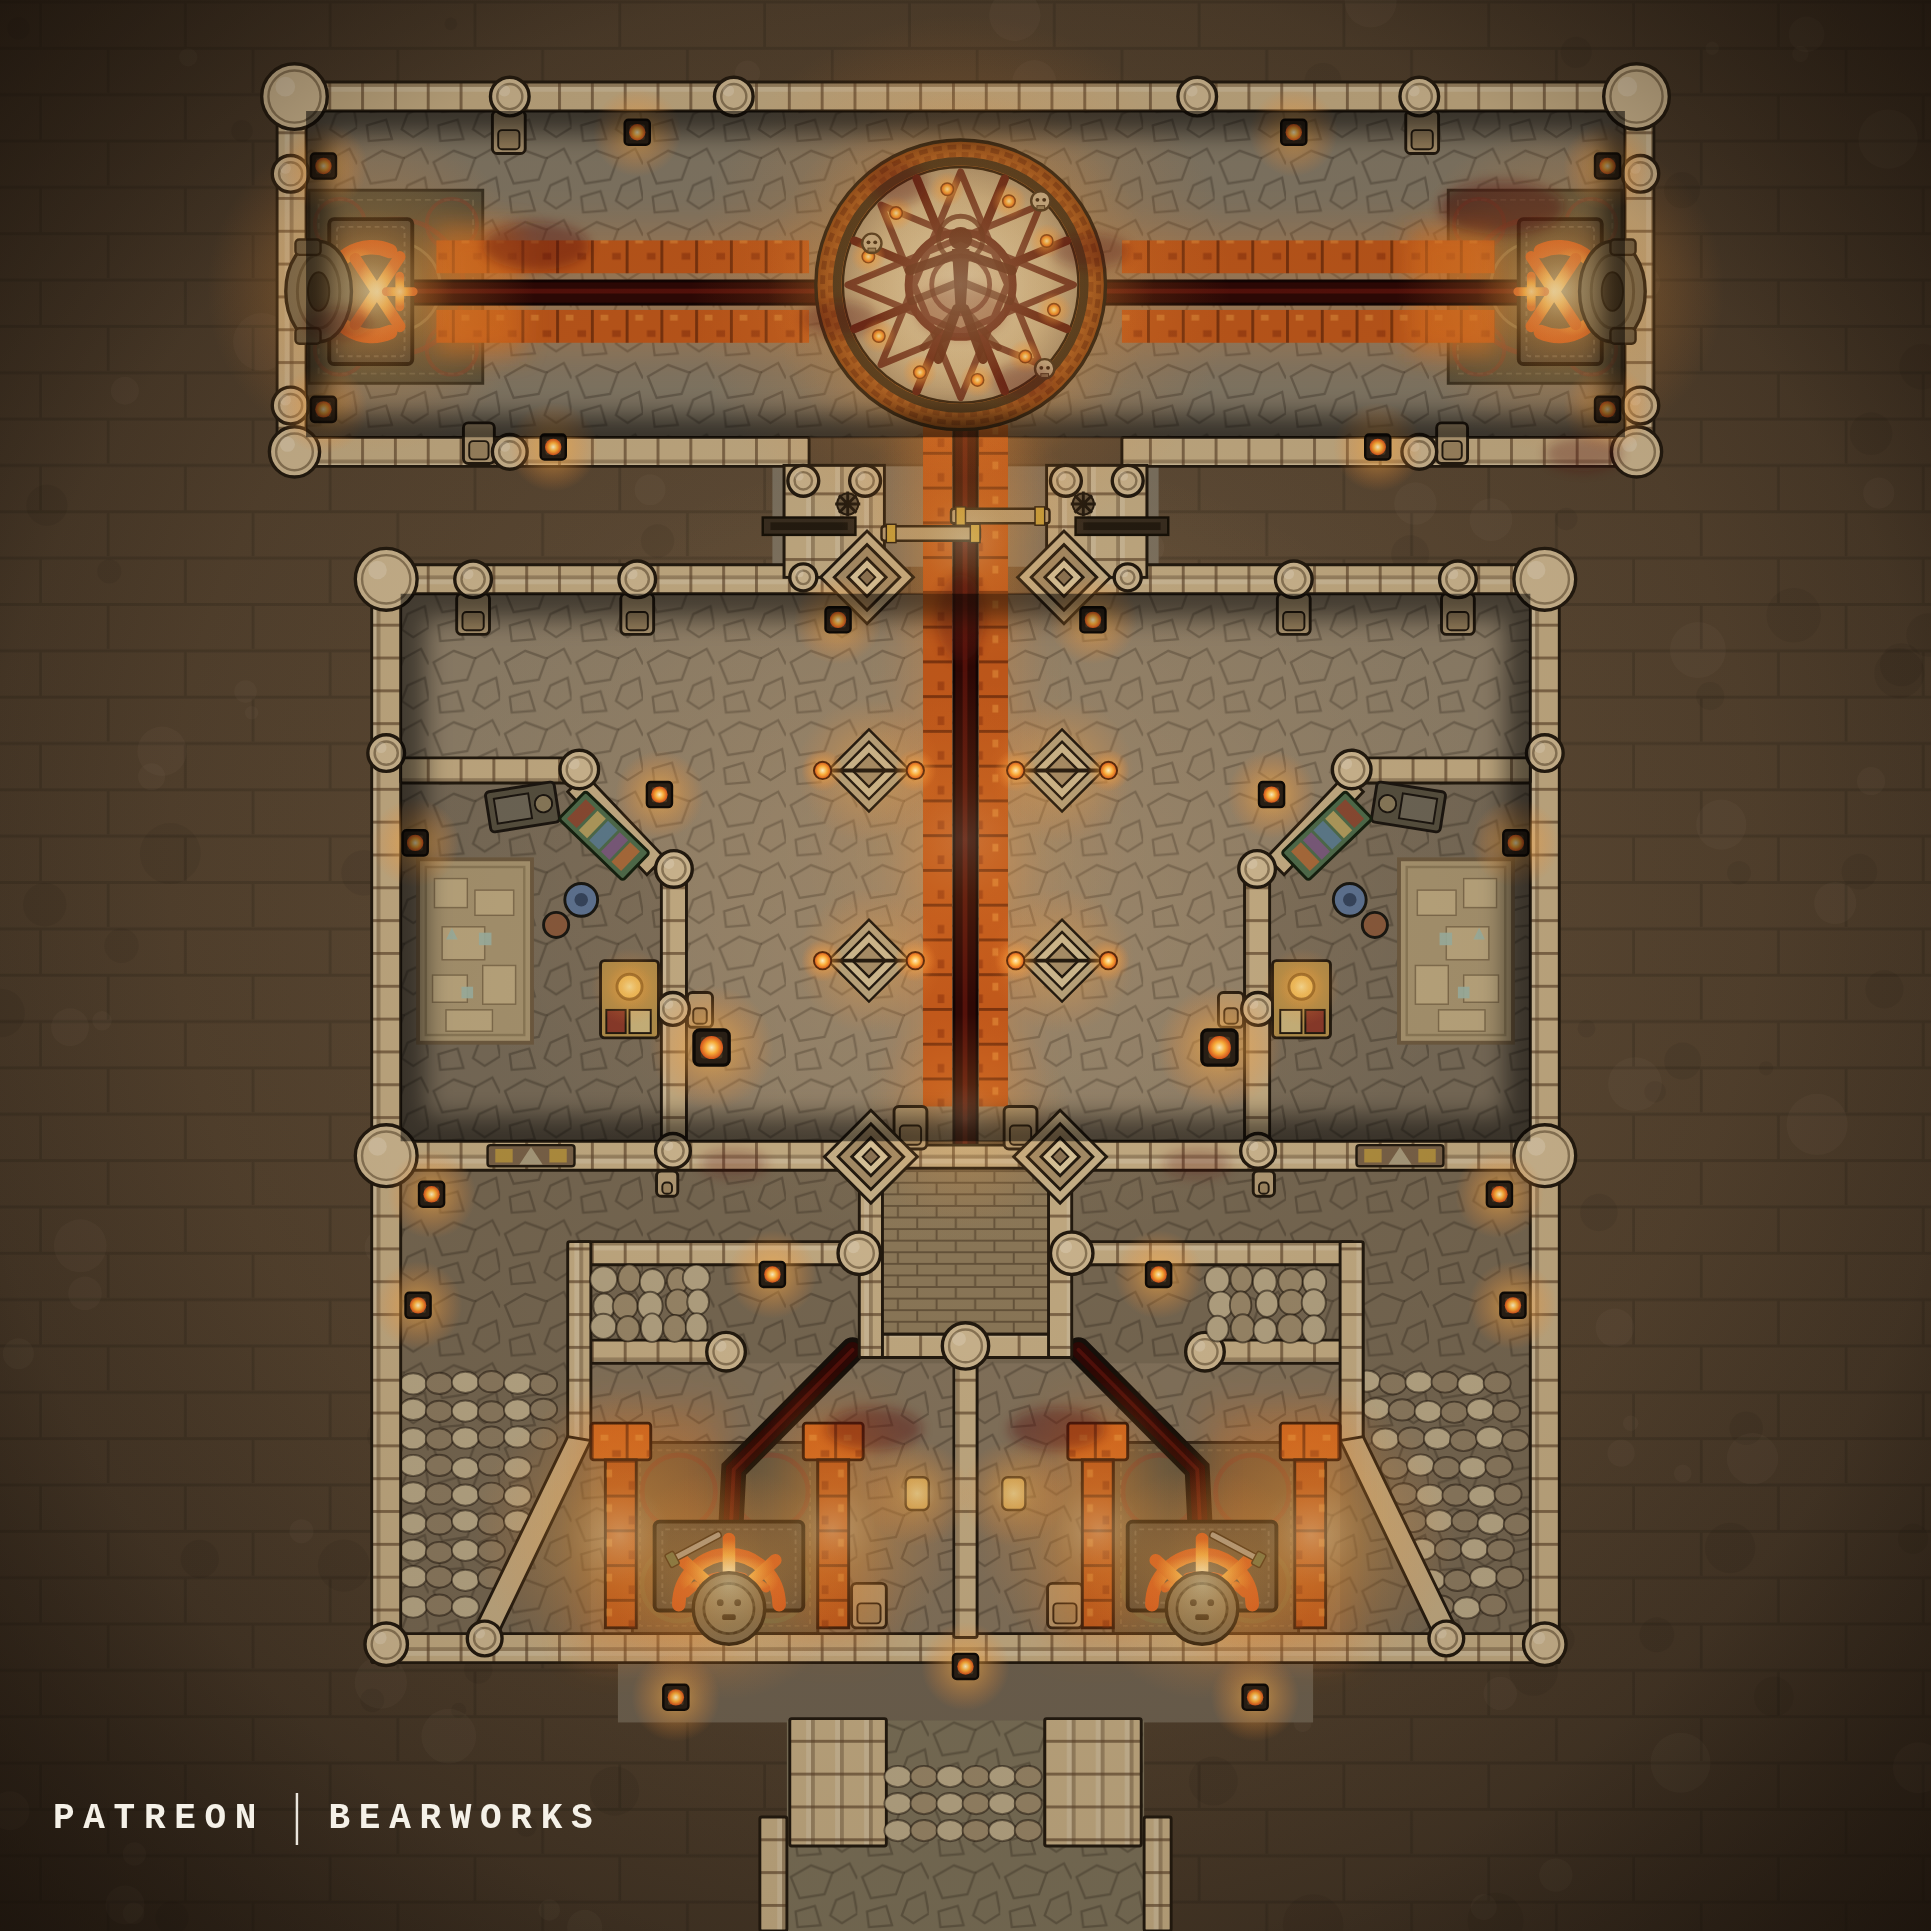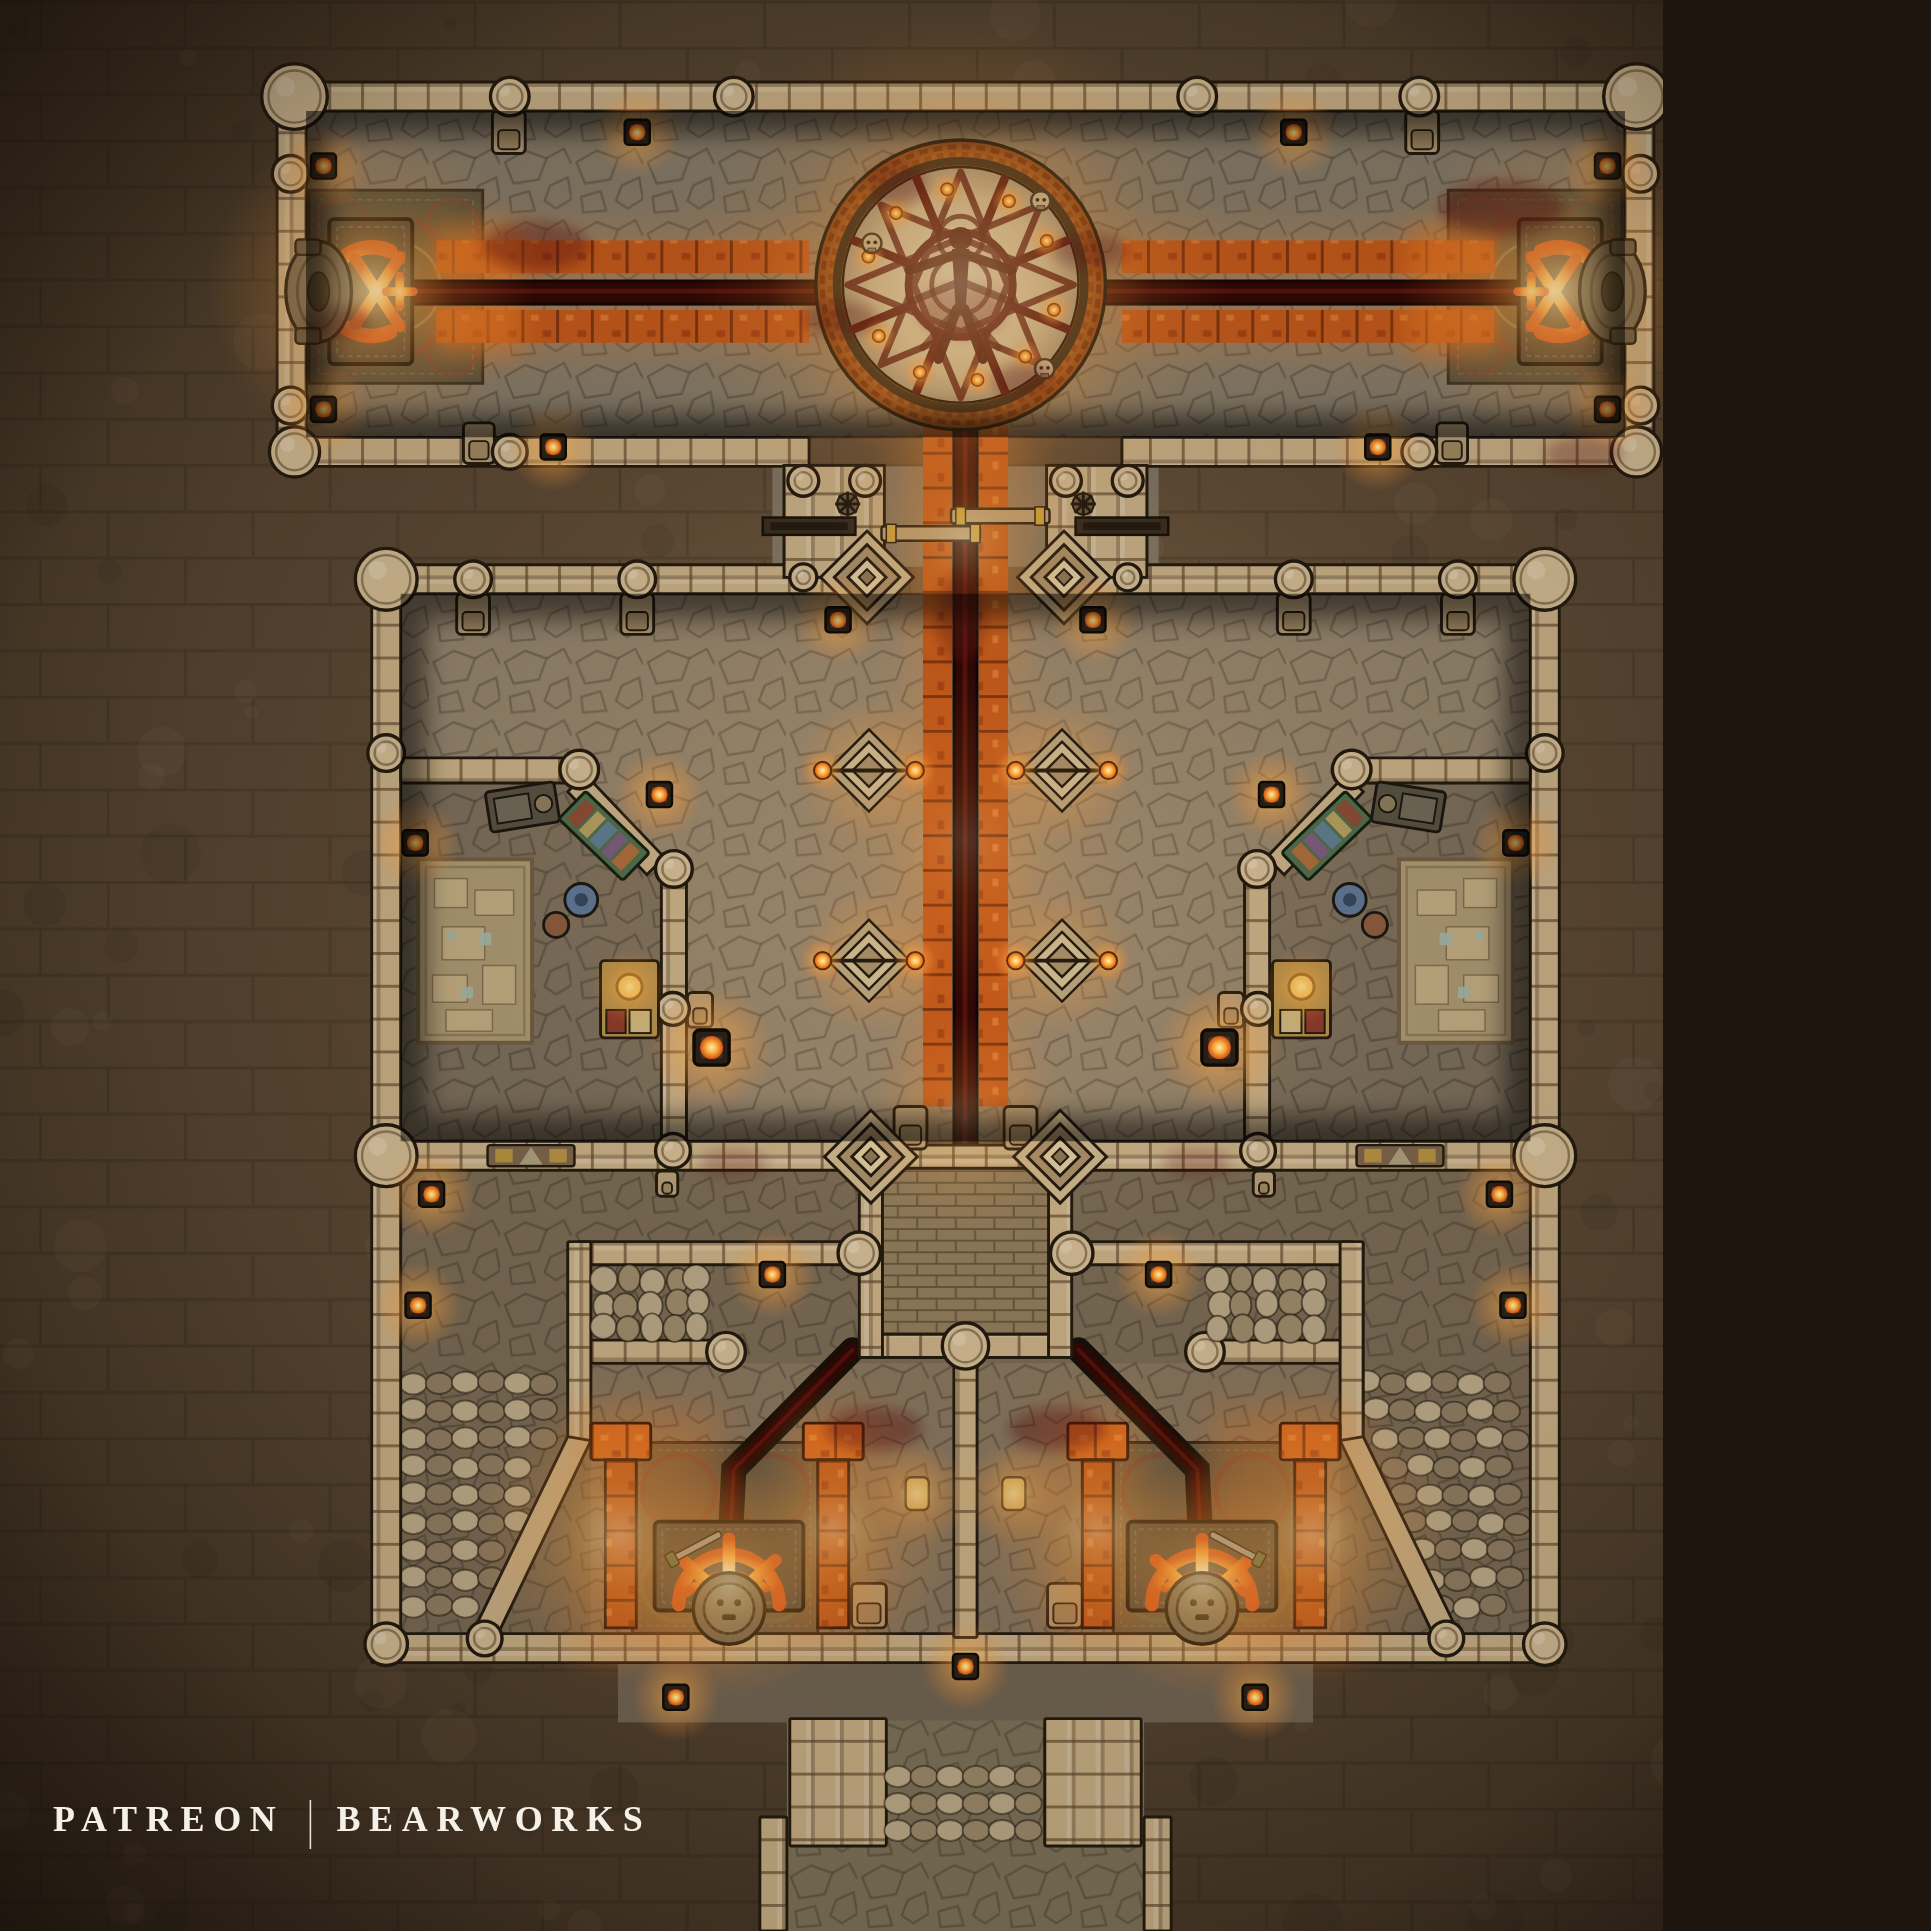--- a/index.html
+++ b/index.html
@@ -1,16 +1,16 @@
 <!DOCTYPE html>
 <html><head>
 <meta charset="utf-8">
 <style>
   html,body{margin:0;padding:0;background:#1d150e;}
-  #stage{position:relative;width:1663px;height:1931px;overflow:hidden;background:#54432f;font-family:Liberation Serif, serif;}
+  #stage{position:relative;width:1931px;height:1931px;overflow:hidden;background:#54432f;font-family:Liberation Mono, monospace;}
   #mapsvg{position:absolute;left:0;top:0;}
   #footer{position:absolute;left:53px;top:1798px;display:flex;align-items:center;gap:23px;color:#f5f1e8;z-index:5;}
   #footer .brand,#footer .studio{font-size:36px;font-weight:800;letter-spacing:8.7px;}
   #footer .sep{font-size:29px;font-weight:300;transform:scaleY(1.9);opacity:.95;}
 </style>
 </head>
 <body>
 
 <div id="stage">
 <svg id="mapsvg" viewBox="0 0 2000 2000" width="1931" height="1931">

